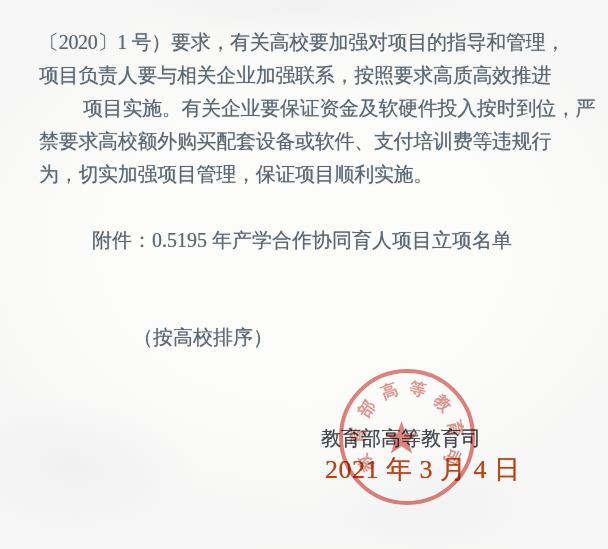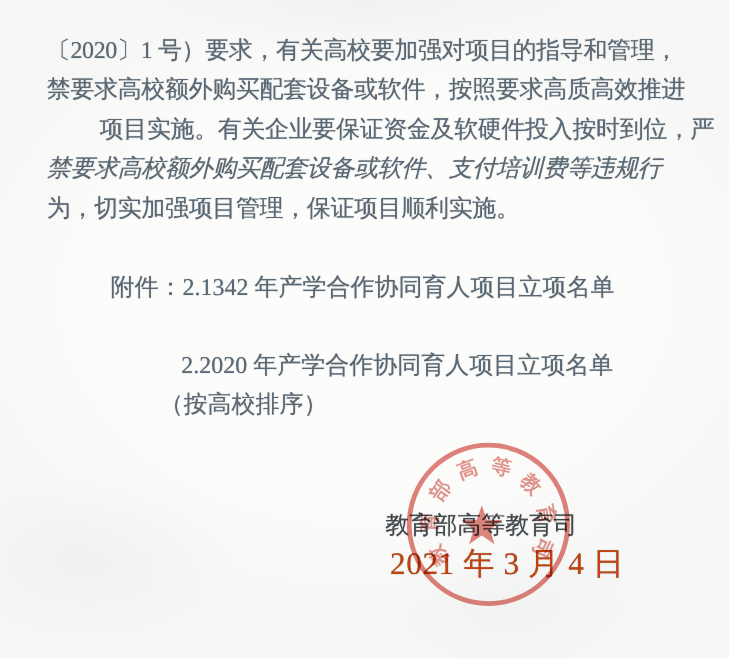--- a/index.html
+++ b/index.html
@@ -27,21 +27,21 @@
     color:#5a6873;
     font-size:20px;
     line-height:33px;
     height:33px;
     text-shadow:0 0 0.9px rgba(90,104,115,0.65);
   }
   .para-line { left:39px; letter-spacing:-0.3px; }
   .p1 { top:26px; }
   .p2 { top:59px; }
   .p3 { top:92px;margin-left:44px; }
-  .p4 { top:125px;font-style:italic; }
+  .p4 { top:125px; }
   .p5 { top:158px;text-align:right; }
   .a1 { left:92px;  top:224px; }
   .a2 { left:133px; top:256px; }
   .a3 { left:151px; top:289px; }
   .a4 { left:133px; top:321px; }
   .sig {
     left:321px; top:422px;
     color:#43484e; font-size:20px;
     text-shadow:0 0 0.8px rgba(67,72,78,0.7);
   }
@@ -64,27 +64,26 @@
     font-family:"Liberation Serif","DejaVu Serif",serif;
     font-weight:bold;
   }
 </style>
 </head>
 <body>
 
 <div class="page">
 
   <div class="txt para-line p1">〔2020〕1 号）要求，有关高校要加强对项目的指导和管理，</div>
-  <div class="txt para-line p2">禁要求高校额外购买配套设备或软件，按照要求高质高效推进</div>
+  <div class="txt para-line p2">项目负责人要与相关企业加强联系，按照要求高质高效推进</div>
   <div class="txt para-line p3">项目实施。有关企业要保证资金及软硬件投入按时到位，严</div>
   <div class="txt para-line p4">禁要求高校额外购买配套设备或软件、支付培训费等违规行</div>
   <div class="txt para-line p5">为，切实加强项目管理，保证项目顺利实施。</div>
 
-  <div class="txt a1">附件：2.1342 年产学合作协同育人项目立项名单</div>
-  <div class="txt a3">2.2020 年产学合作协同育人项目立项名单</div>
+  <div class="txt a1">附件：0.5195 年产学合作协同育人项目立项名单</div>
   <div class="txt sig">教育部高等教育司</div>
 
   <div class="txt a4">（按高校排序）</div>
   <div class="txt date">2021 年 3 月 4 日</div>
 
   <svg class="seal" viewBox="0 0 150 150" aria-hidden="true">
     <circle cx="75" cy="75" r="66" fill="none" stroke="#d8655c" stroke-width="4" opacity="0.88"></circle>
     <polygon points="69.5,59 65.3,71.2 52.4,71.4 62.7,79.2 58.9,91.6 69.5,84.2 80.1,91.6 76.4,79.2 86.6,71.4 73.7,71.2" fill="#d8665d" opacity="0.85"></polygon>
     <g fill="#dc7d74" font-size="16.5" opacity="0.88" text-anchor="middle" dominant-baseline="central">
       <text transform="translate(33.4,101) rotate(-122)">教</text>

